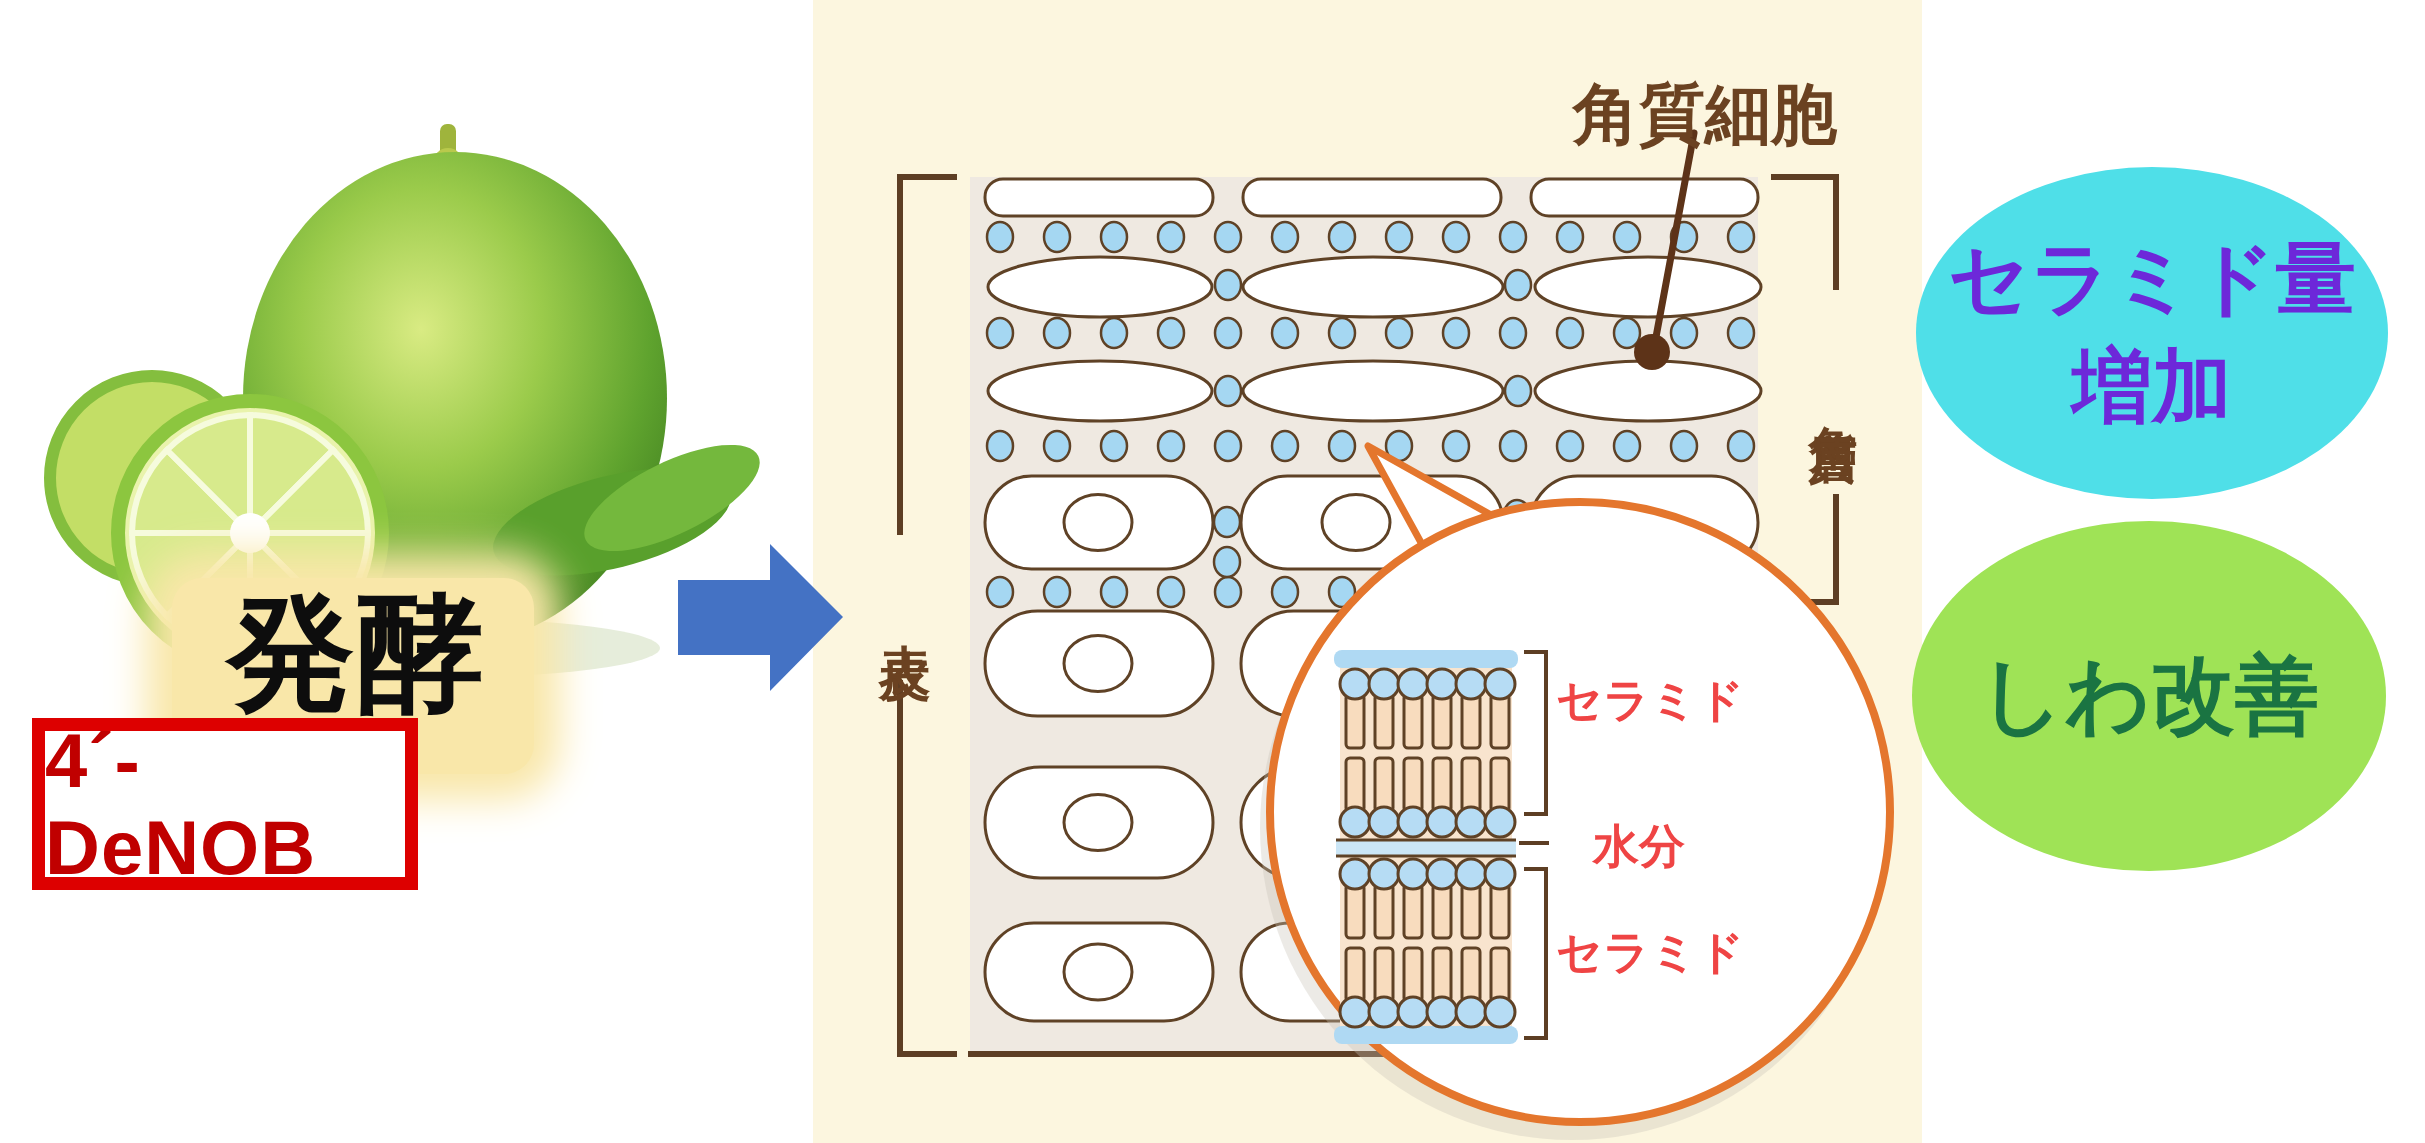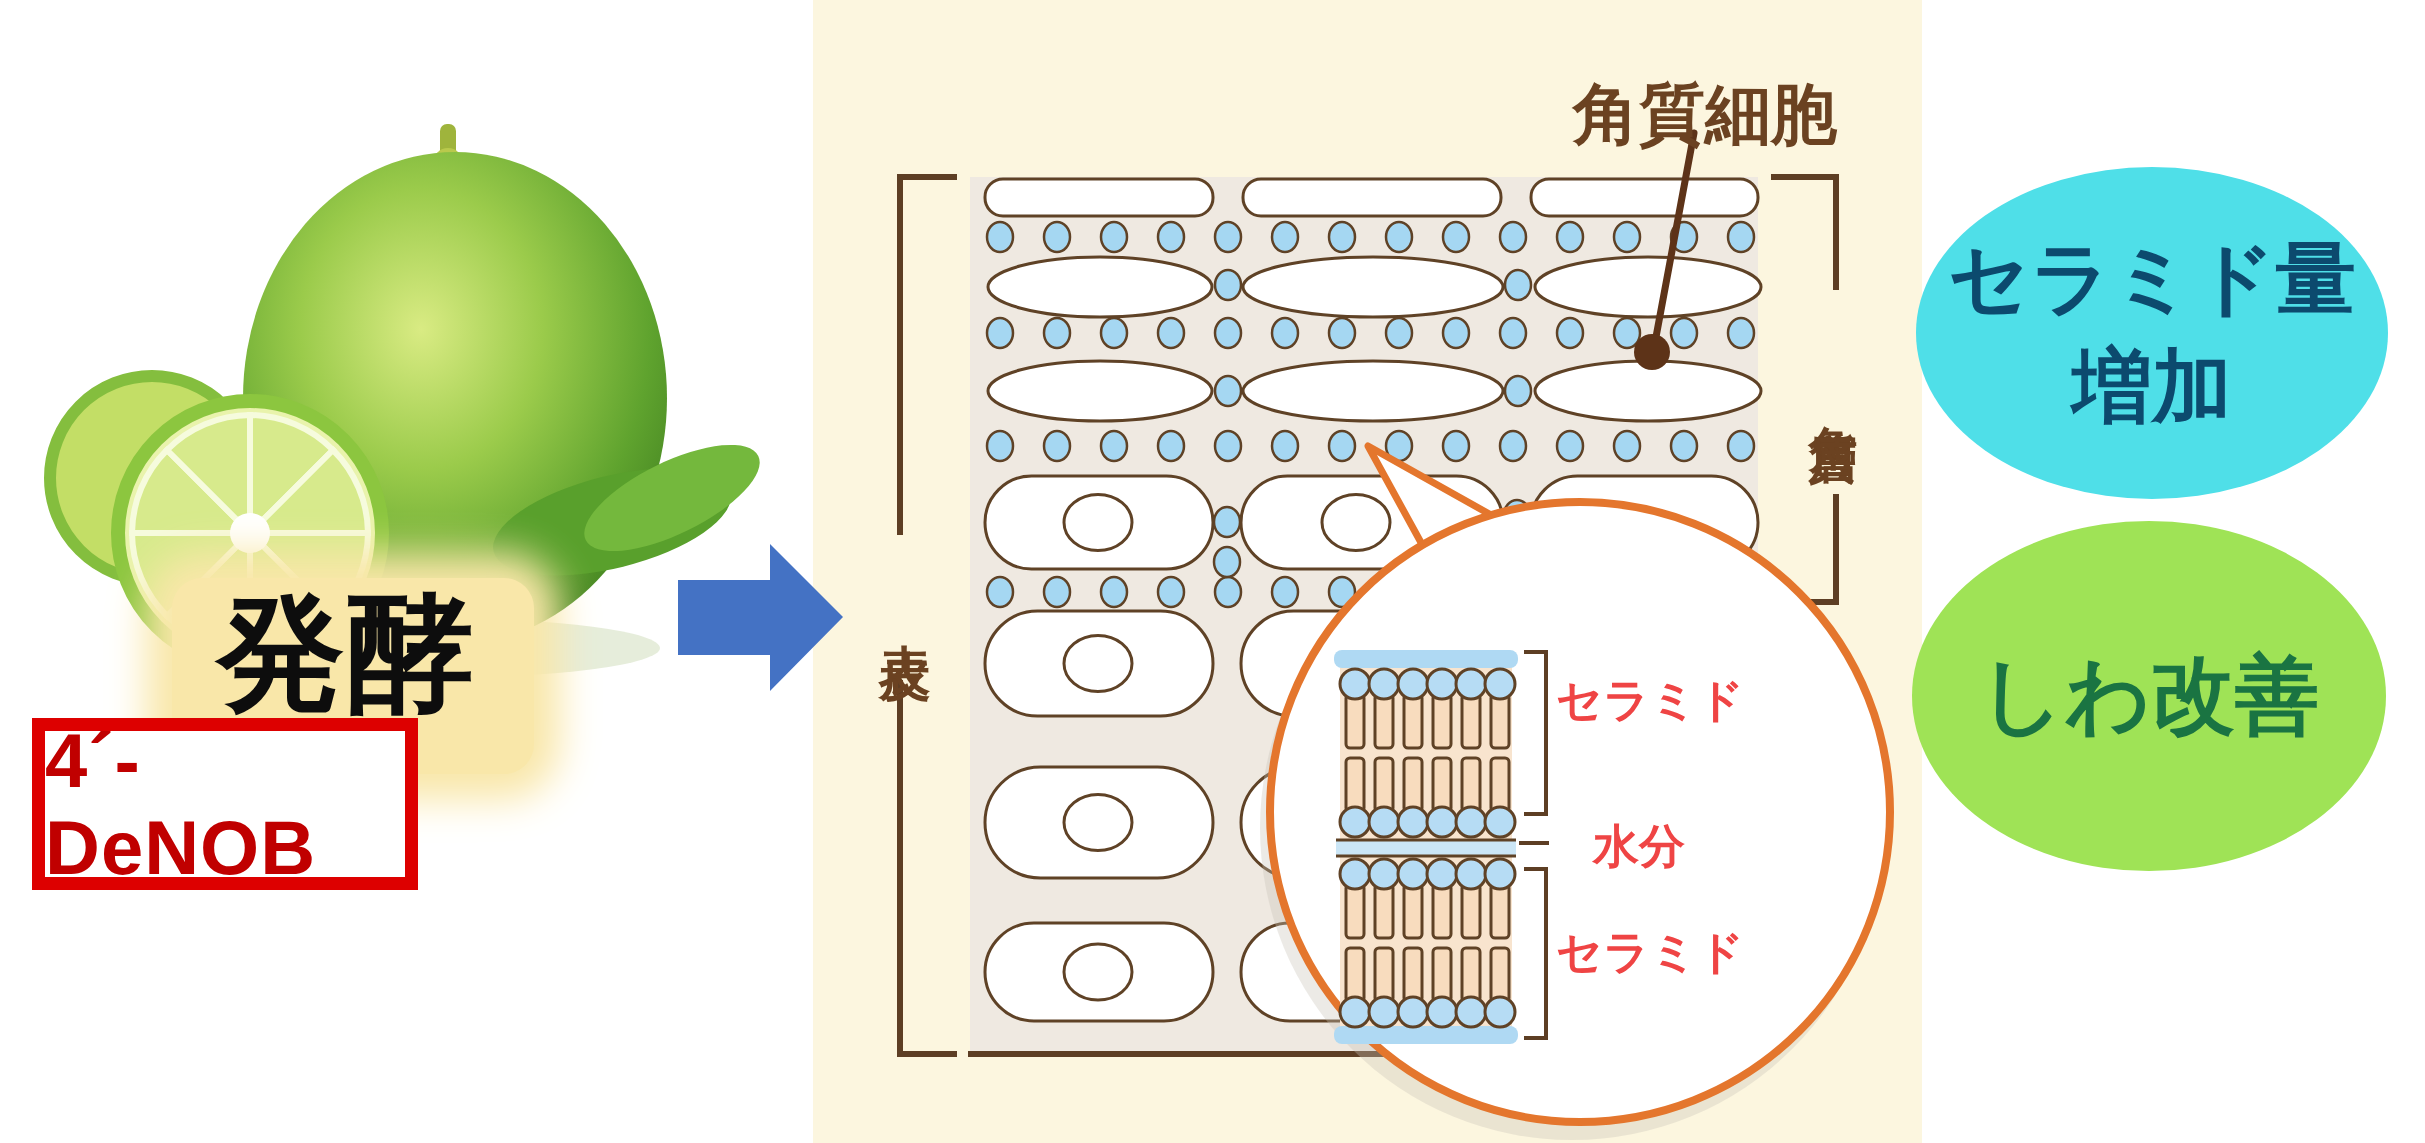--- a/index.html
+++ b/index.html
@@ -4,39 +4,39 @@
 <style>
   html,body{margin:0;padding:0;background:#ffffff;font-family:"Liberation Sans",sans-serif;}
   #stage{position:relative;width:2425px;height:1143px;overflow:hidden;background:#ffffff;}
   #scene{position:absolute;left:0;top:0;}
   .txt{position:absolute;box-sizing:border-box;}
   .brown{color:#6B4221;}
   .vtext{writing-mode:vertical-rl;text-orientation:upright;letter-spacing:6px;}
 
   #ferment-glow{left:172px;top:578px;width:362px;height:196px;background:#F9E7A9;
     border-radius:30px;box-shadow:0 0 38px 26px #F9E7A9;}
-  #ferment-label{left:160px;top:572px;width:370px;height:165px;display:flex;align-items:center;justify-content:center;
+  #ferment-label{left:170px;top:572px;width:370px;height:165px;display:flex;align-items:center;justify-content:center;
     font-size:128px;font-weight:900;color:#0d0d0d;}
   #compound-box{left:32px;top:718px;width:386px;height:172px;border:13px solid #DD0000;background:#ffffff;
     display:flex;align-items:center;justify-content:center;}
   #compound-label{font-size:76px;font-weight:bold;color:#C00000;letter-spacing:1px;}
 
   #corneocyte-label{left:1540px;top:70px;width:330px;text-align:center;font-size:66px;font-weight:bold;}
   #stratum-label{left:1800px;top:290px;width:68px;height:210px;display:flex;align-items:center;justify-content:center;
     font-size:49px;font-weight:bold;}
   #epidermis-label{left:872px;top:538px;width:66px;height:140px;display:flex;align-items:center;justify-content:center;
     font-size:52px;font-weight:bold;}
 
   .inset-label{font-size:46px;font-weight:bold;color:#ef4444;}
   #ceramide-top-label{left:1556px;top:670px;width:210px;}
   #moisture-label{left:1562px;top:816px;width:140px;margin-left:31px;}
   #ceramide-bottom-label{left:1556px;top:922px;width:210px;}
 
   .bubble{display:flex;flex-direction:column;align-items:center;justify-content:center;border-radius:50%;text-align:center;}
-  #bubble-ceramide{left:1916px;top:167px;width:472px;height:332px;background:#4FDFE8;color:#0c4a6e;
+  #bubble-ceramide{left:1916px;top:167px;width:472px;height:332px;background:#4FDFE8;color:#6d28d9;
     font-size:80px;font-weight:bold;line-height:1.35;}
   #bubble-wrinkle{left:1912px;top:521px;width:474px;height:350px;background:#9FE356;color:#1A7442;
     font-size:84px;font-weight:bold;}
 </style>
 </head>
 <body>
 
 <div id="stage">
 
   <svg id="scene" width="2425" height="1143" viewBox="0 0 2425 1143">

